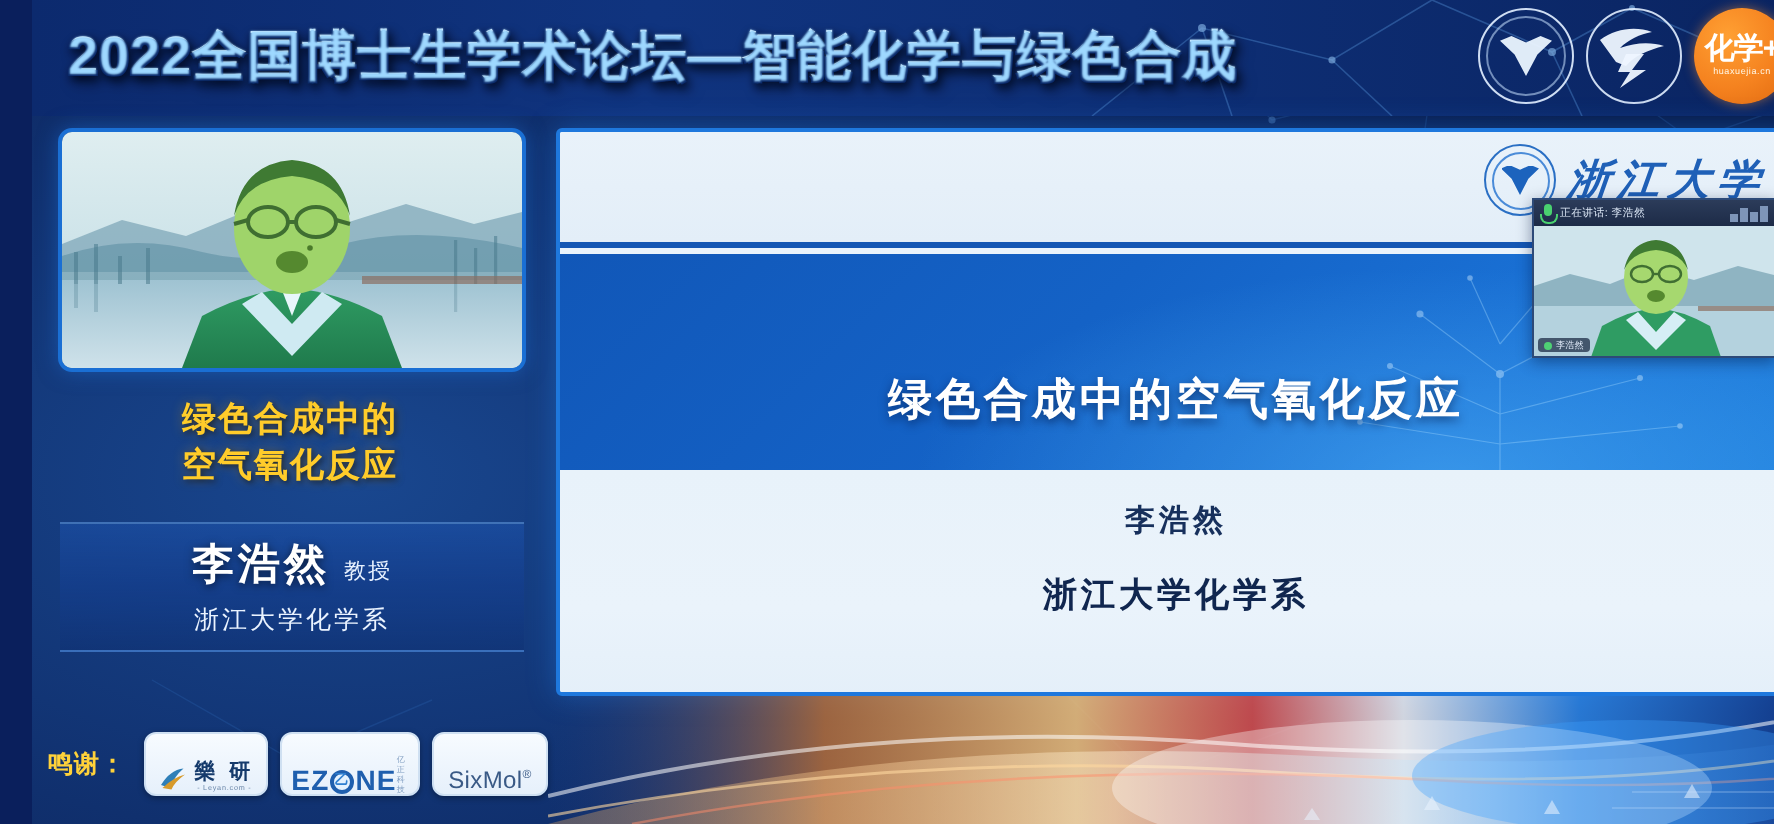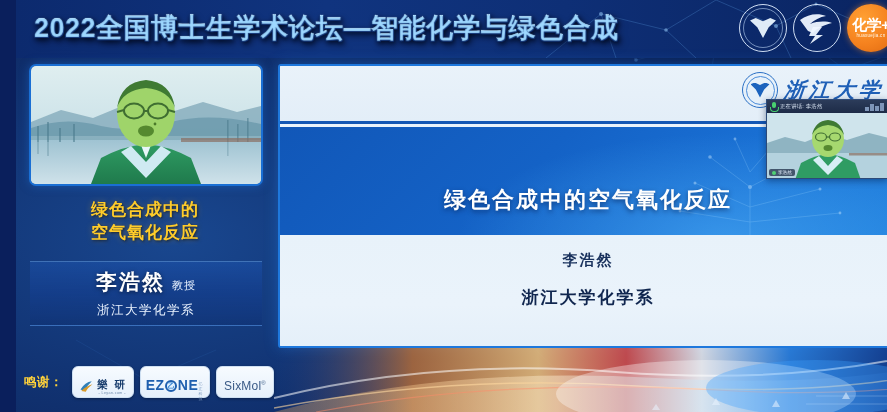--- a/index.html
+++ b/index.html
@@ -116,23 +116,23 @@
 
   #sponsors {
     position: absolute; left: 8px; top: 300px; width: 250px; height: 48px;
     display: flex; align-items: center; gap: 6px;
   }
   #sponsor-label { color: #ffd23a; font-size: 12.5px; font-weight: 700; letter-spacing: .5px; width: 46px; }
   .spon-chip {
     height: 32px; border-radius: 6px;
     background: linear-gradient(180deg,#f7fbff 0%, #e6f0fb 100%);
     border: 1px solid #cfe0f2;
-    display: flex; align-items: flex-start; justify-content: center;
+    display: flex; align-items: flex-end; justify-content: center;
     box-shadow: 0 1px 3px rgba(0,0,0,.35);
-    padding: 12px 5px;
+    padding: 0 5px;
   }
   #spon-leyan { width: 66px; gap: 3px; }
   .leyan-mark { width: 15px; height: 15px; position: relative; flex: none; }
   .leyan-txt { display: flex; flex-direction: column; align-items: center; line-height: 1; }
   .leyan-cn { font-size: 10.5px; color: #153a6b; font-weight: 700; letter-spacing: 2px; }
   .leyan-en { font-size: 3.6px; color: #6a86a8; letter-spacing: .4px; margin-top: 2px; }
   #spon-ezone { width: 70px; }
   .ez-main { font-size: 14px; font-weight: 700; color: #1f5fae; letter-spacing: .6px; line-height: 13px; display:flex; align-items:center; }
   .ez-o { display:inline-block; width: 12px; height: 12px; border-radius: 50%; border: 2px solid #1f5fae;
           position: relative; margin: 0 .5px; background: #e4f2ff; }

